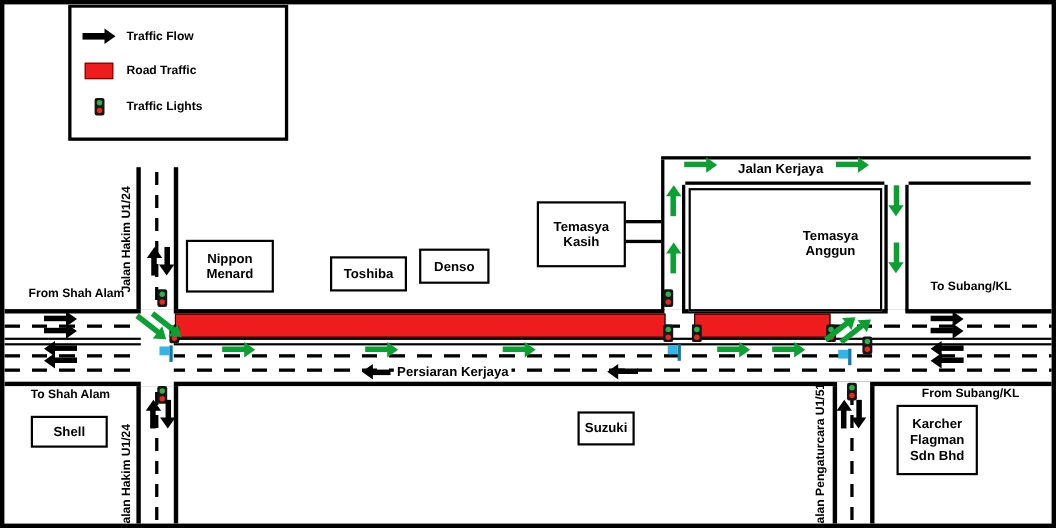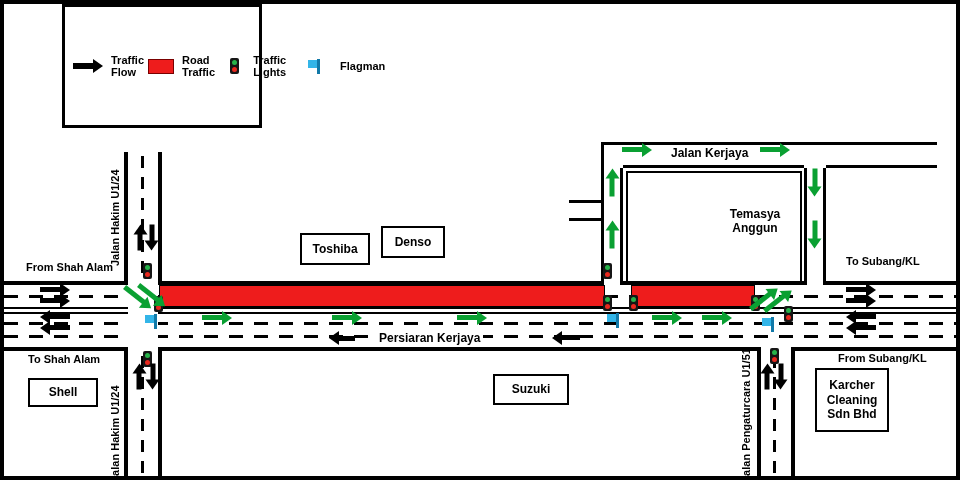--- a/index.html
+++ b/index.html
@@ -39,21 +39,21 @@
   
   .tl{position:absolute;width:9px;height:16px;background:#161616;border-radius:2px}
   .tl::before{content:"";position:absolute;left:2px;top:2px;width:5px;height:5px;border-radius:50%;background:var(--light-green)}
   .tl::after{content:"";position:absolute;left:2px;bottom:2px;width:5px;height:5px;border-radius:50%;background:var(--light-red)}
   
   .flag{position:absolute;width:14px;height:15px}
   .flag::before{content:"";position:absolute;right:2px;top:0;width:3px;height:15px;background:#1179a8}
   .flag::after{content:"";position:absolute;right:5px;top:1px;width:9px;height:8px;background:var(--flag-blue)}
   
   .legend{position:absolute;left:58px;top:0;width:200px;height:124px;border:3px solid #000;background:#fff;
-          box-sizing:border-box;display:flex;flex-direction:row;justify-content:space-evenly;padding:2px 8px;z-index:5}
+          box-sizing:border-box;display:flex;flex-direction:column;justify-content:space-evenly;padding:2px 8px;z-index:5}
   .lrow{display:flex;align-items:center;gap:8px;font-weight:bold;font-size:11px}
   .icell{width:34px;display:flex;justify-content:center;align-items:center}
   .legend .ar{position:relative;width:30px;height:6px}
   .legend .tl{position:relative}
   .legend .flag{position:relative}
   .swatch{width:24px;height:13px;background:var(--closure-red);border:1px solid #7a0000}
 </style>
 </head>
 <body>
 
@@ -100,28 +100,30 @@
     <div class="ln" style="left:597px;top:141px;width:3px;height:137px"></div>
     <div class="ln" style="left:616px;top:164px;width:3px;height:114px"></div>
 
     <div class="ln" style="left:800px;top:164px;width:3px;height:114px"></div>
     <div class="ln" style="left:819px;top:164px;width:3px;height:114px"></div>
   </div>
 
   <div class="ln" style="left:565px;top:196px;width:32px;height:3px"></div>
   <div class="ln" style="left:565px;top:214px;width:32px;height:3px"></div>
 
+  <div class="bld" style="left:165px;top:214px;width:80px;height:48px">Nippon Menard</div>
   <div class="bld" style="left:296px;top:229px;width:70px;height:32px">Toshiba</div>
   <div class="bld" style="left:377px;top:222px;width:64px;height:32px">Denso</div>
+  <div class="bld" style="left:484px;top:179px;width:81px;height:60px">Temasya Kasih</div>
   <div class="bld" style="left:622px;top:167px;width:176px;height:112px">
     <span style="position:absolute;left:82px;top:34px;width:90px;text-align:center">Temasya Anggun</span>
   </div>
   <div class="bld" style="left:24px;top:374px;width:70px;height:29px">Shell</div>
-  <div class="bld" style="left:489px;top:370px;width:76px;height:31px">Suzuki</div>
-  <div class="bld" style="left:811px;top:364px;width:74px;height:64px">Karcher Cleaning Sdn Bhd</div>
+  <div class="bld" style="left:521px;top:370px;width:52px;height:31px">Suzuki</div>
+  <div class="bld" style="left:811px;top:364px;width:74px;height:64px">Karcher Flagman Sdn Bhd</div>
 
   <div class="tl" style="left:139px;top:259px"></div>
   <div class="tl" style="left:150px;top:292px"></div>
   <div class="tl" style="left:139px;top:347px"></div>
   <div class="tl" style="left:599px;top:259px"></div>
   <div class="tl" style="left:599px;top:291px"></div>
   <div class="tl" style="left:625px;top:291px"></div>
   <div class="tl" style="left:747px;top:291px"></div>
   <div class="tl" style="left:780px;top:302px"></div>
   <div class="tl" style="left:766px;top:344px"></div>
@@ -162,21 +164,21 @@
   <div class="ar green" style="left:618px;top:143px;width:30px"></div>
   <div class="ar green" style="left:756px;top:143px;width:30px"></div>
 
   <span class="lbl sm" style="left:22px;top:257px">From Shah Alam</span>
   <span class="lbl sm" style="left:24px;top:349px">To Shah Alam</span>
   <span class="lbl sm" style="left:842px;top:251px">To Subang/KL</span>
   <span class="lbl sm" style="left:834px;top:348px">From Subang/KL</span>
 
   <span class="lbl onroad" style="left:664px;top:142px">Jalan Kerjaya</span>
 
-  <div style="position:absolute;left:325px;top:327px;display:flex;align-items:center;gap:21px">
+  <div style="position:absolute;left:325px;top:327px;display:flex;align-items:center;gap:3px">
     <div class="ar left" style="position:relative;width:26px;height:5px;flex:none"></div>
     <span class="lbl onroad" style="position:relative">Persiaran Kerjaya</span>
   </div>
 
   <span class="vlabel" style="left:105px;top:262px">Jalan Hakim U1/24</span>
   <span class="vlabel" style="left:105px;top:478px">Jalan Hakim U1/24</span>
   <span class="vlabel" style="left:736px;top:478px">Jalan Pengaturcara U1/51</span>
 
   <div class="legend">
     <div class="lrow">
@@ -190,21 +192,15 @@
           <i class="swatch"></i>
         </span>
       <span>Road Traffic</span>
     </div>
     <div class="lrow">
       <span class="icell">
           <i class="tl"></i>
         </span>
       <span>Traffic Lights</span>
     </div>
-    <div class="lrow">
-      <span class="icell">
-          <i class="flag"></i>
-        </span>
-      <span>Flagman</span>
-    </div>
   </div>
 
 </div>
 
 </body></html>

